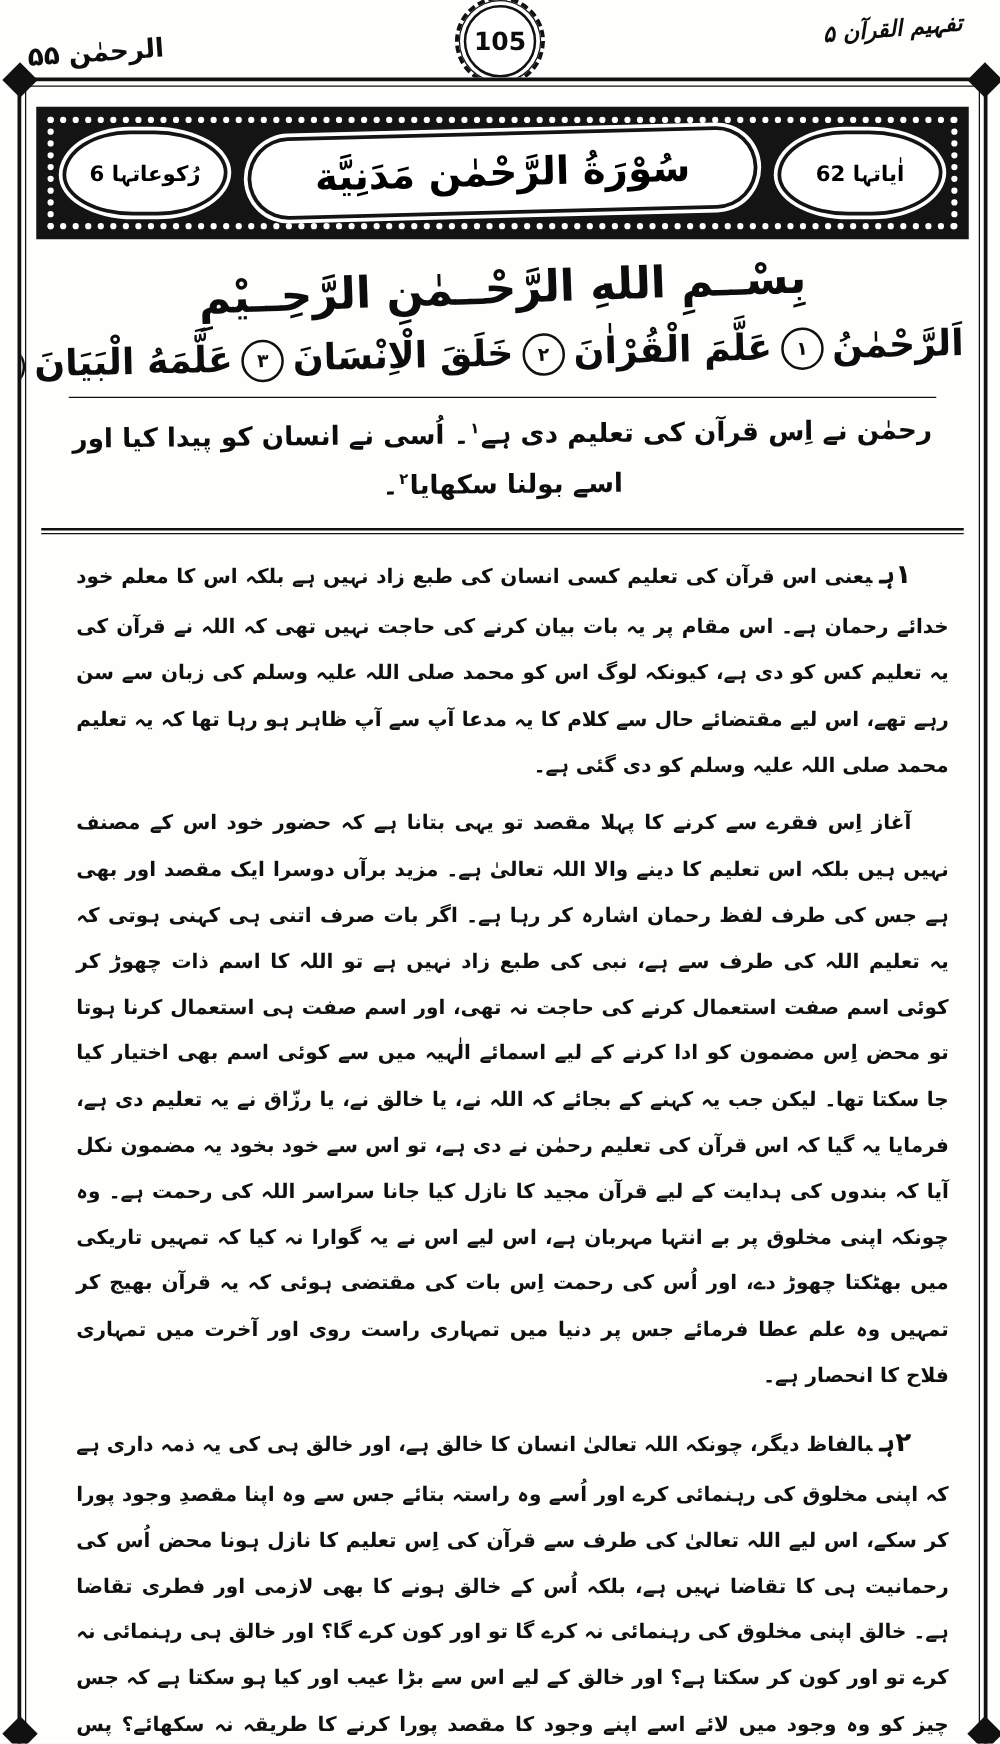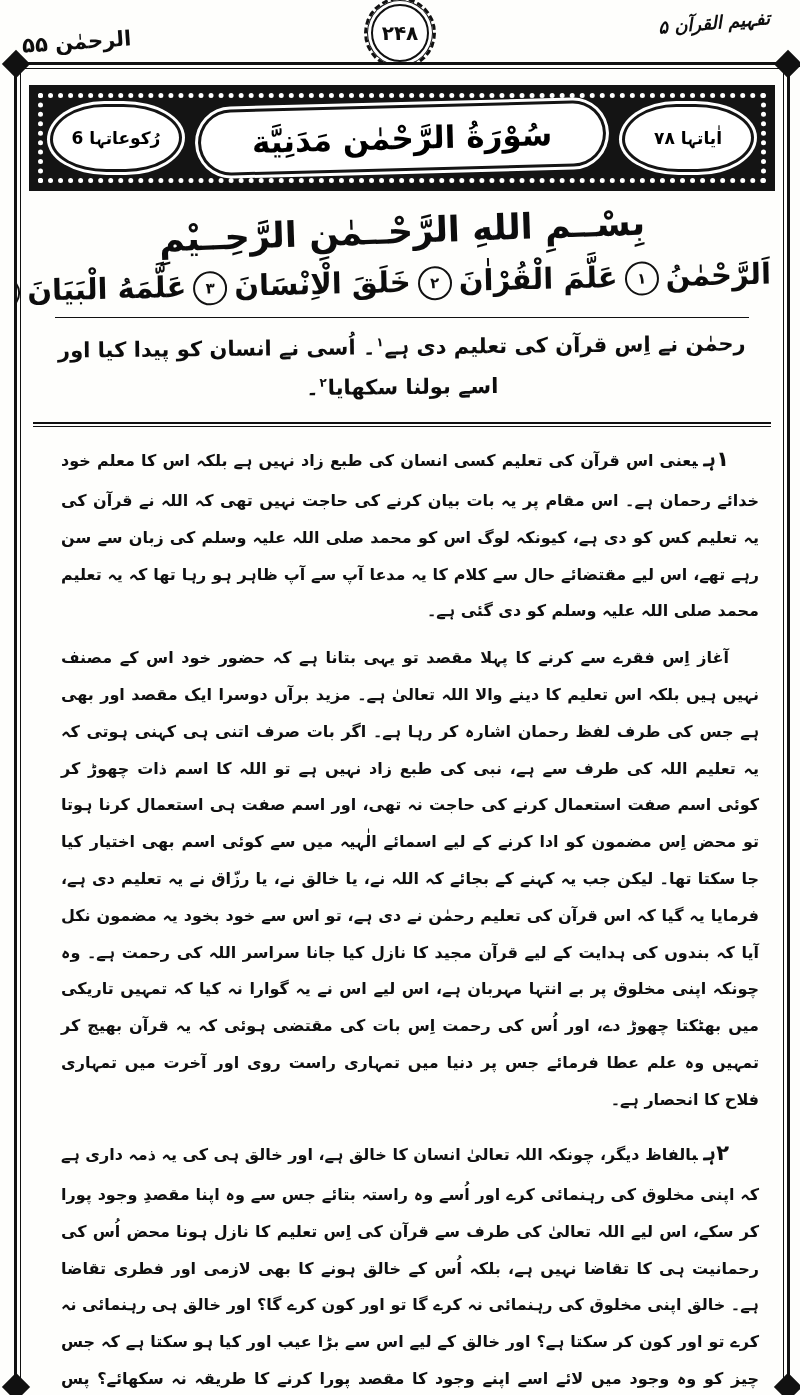--- a/index.html
+++ b/index.html
@@ -99,37 +99,37 @@
   }
 </style>
 </head>
 <body>
 
 <div class="page">
 
   <div class="running-head">
     <div class="head-left">الرحمٰن ۵۵</div>
     <div class="page-medallion">
-      <span>۲۴۸</span>
+      <span>105</span>
     </div>
     <div class="head-right">تفہیم القرآن ۵</div>
   </div>
 
   <div class="corner tl"></div>
   <div class="corner tr"></div>
   <div class="corner bl"></div>
   <div class="corner br"></div>
 
   <div class="frame">
     <div class="frame-inner">
 
       <div class="title-box">
         <div class="title-box-inner">
           <div class="medallion">
-            <span>اٰیاتہا ۷۸</span>
+            <span>اٰیاتہا 62</span>
           </div>
           <div class="cartouche">
             <span>سُوْرَةُ الرَّحْمٰن مَدَنِيَّة</span>
           </div>
           <div class="medallion">
             <span>رُکوعاتہا 6</span>
           </div>
         </div>
       </div>
 

